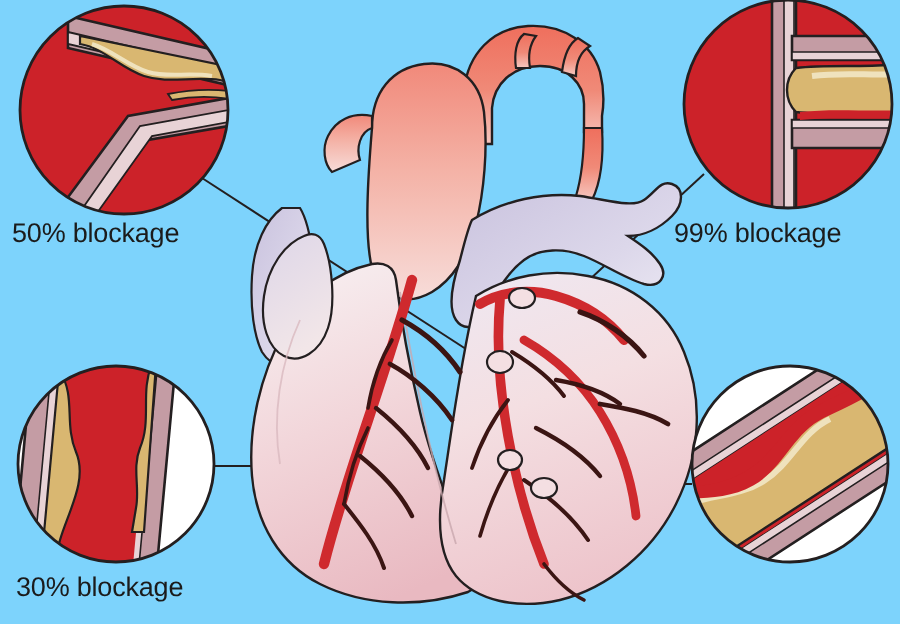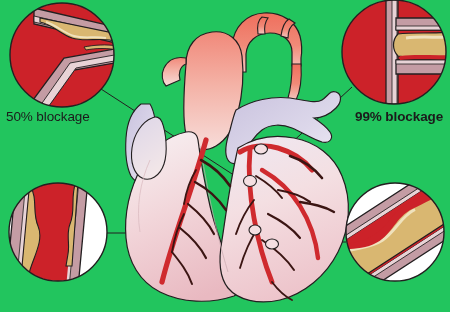--- a/index.html
+++ b/index.html
@@ -4,42 +4,42 @@
 <style>
   html, body {
     margin: 0;
     padding: 0;
     background: #ffffff;
   }
   #diagram-root {
     position: relative;
     width: 450px;
     height: 312px;
-    background: #22c55e;
+    background: #7dd3fc;
     font-family: "Liberation Sans", sans-serif;
     overflow: hidden;
   }
   #diagram-svg {
     position: absolute;
     left: 0;
     top: 0;
     width: 450px;
     height: 312px;
     display: block;
   }
   .callout-label {
     position: absolute;
     font-family: "Liberation Sans", sans-serif;
     font-size: 13.5px;
     color: #1b1b1b;
     white-space: nowrap;
     letter-spacing: -0.1px;
   }
   #label-tl { left: 6px;  top: 109px; }
-  #label-tr { left: 355px; top: 109px; font-weight: bold; }
+  #label-tr { left: 337px; top: 109px; }
   #label-bl { left: 8px;  top: 286px; }
   #label-br { left: 352px; top: 286px; }
 </style>
 </head>
 <body>
 
 <div id="diagram-root">
 
   <svg id="diagram-svg" viewBox="0 0 450 312" xmlns="http://www.w3.org/2000/svg">
     <defs>
@@ -268,15 +268,16 @@
         </g>
       </g>
       <circle cx="395" cy="232" r="49" fill="none" stroke="#231f20" stroke-width="1.4"></circle>
     </g>
   </svg>
 
   <div class="callout-label" id="label-tl">50% blockage</div>
 
   <div class="callout-label" id="label-tr">99% blockage</div>
 
+  <div class="callout-label" id="label-bl">30% blockage</div>
 
 
 </div>
 
 </body></html>

